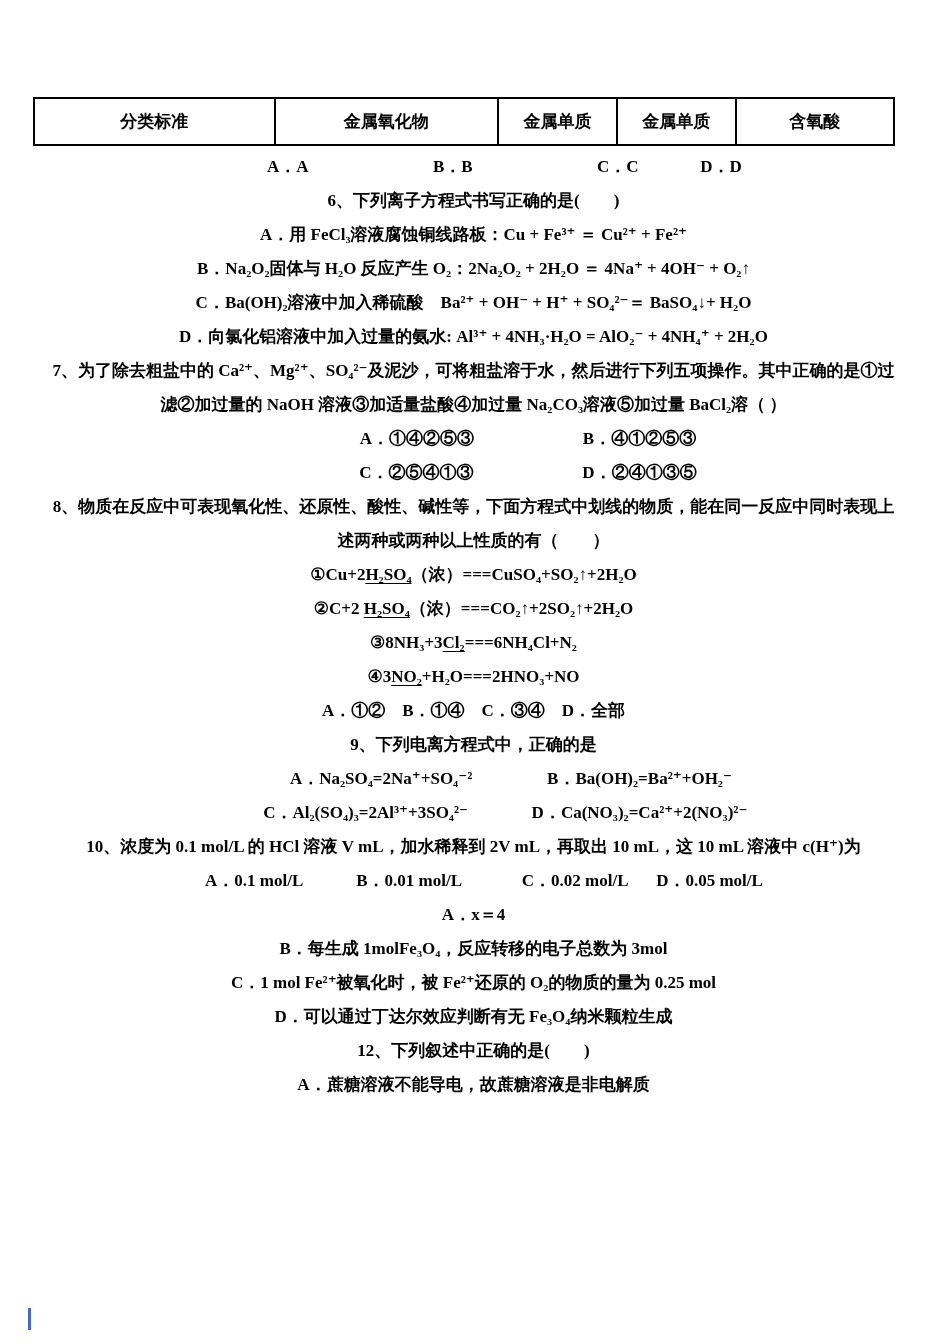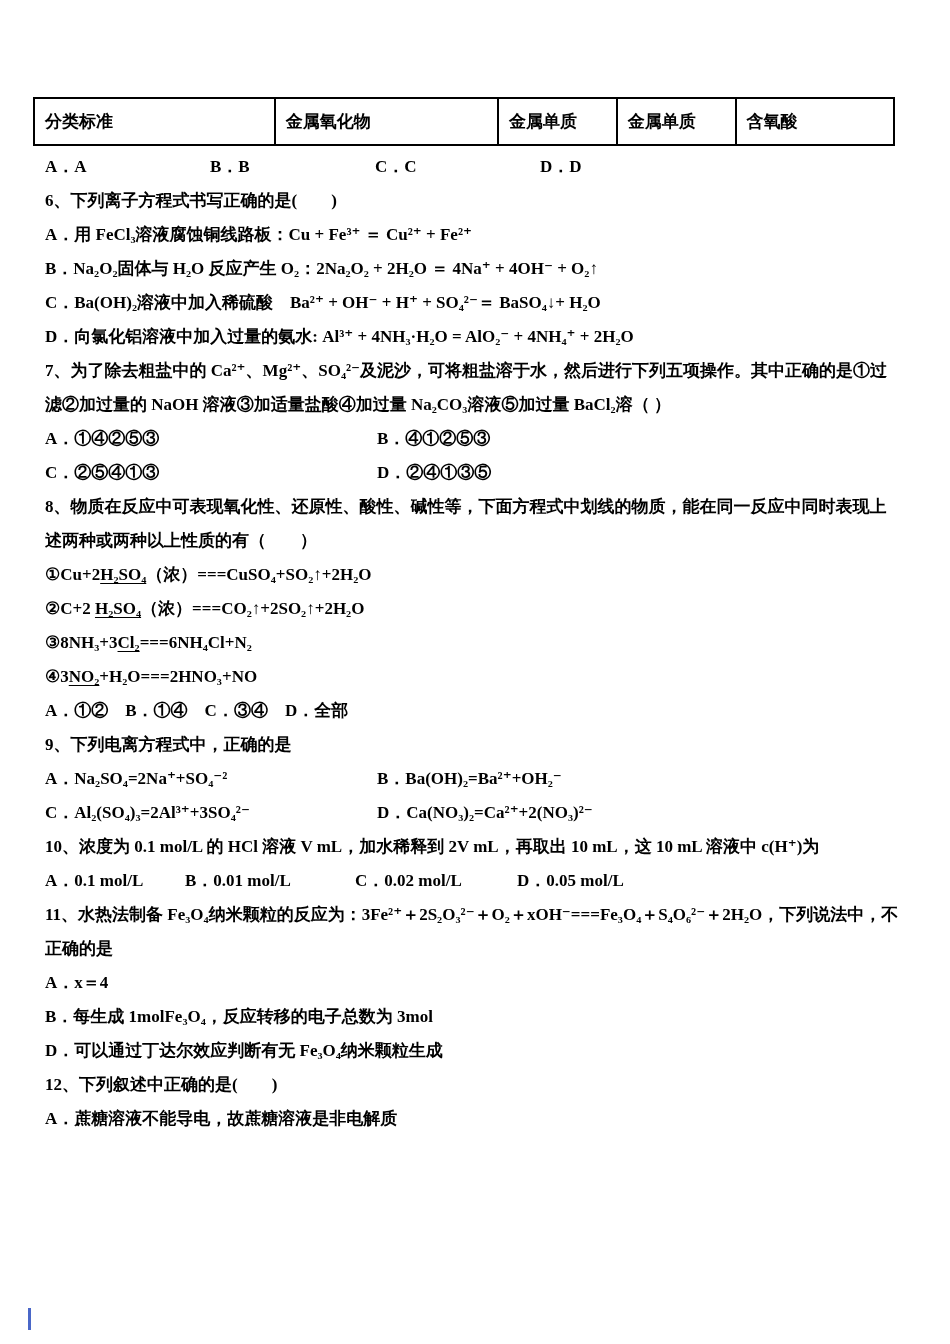--- a/index.html
+++ b/index.html
@@ -4,21 +4,21 @@
 <style>
   * { box-sizing: border-box; }
   html, body { margin: 0; padding: 0; }
   body {
     width: 950px; height: 1344px;
     background: #ffffff; color: #000000;
     font-family: "Liberation Serif", "DejaVu Serif", serif;
     font-size: 17px; font-weight: 600;
     overflow: hidden; position: relative;
   }
-  .page { padding: 97px 48px 0 33px; }
+  .page { padding: 97px 48px 0 33px; text-align: center; }
 
   table.cls-table { border-collapse: collapse; table-layout: fixed; width: 862px; }
   table.cls-table td {
     border: 2px solid #000; padding: 4px 10px;
     height: 47px; vertical-align: middle; font-weight: 700;
   }
   td.c0 { width: 237px; } td.c1 { width: 220px; }
   td.c2 { width: 117px; } td.c3 { width: 117px; } td.c4 { width: 156px; }
 
   .txt { padding-left: 12px; }
@@ -83,23 +83,23 @@
     </p>
     <p class="col2">
       <span>C．Al₂(SO₄)₃=2Al³⁺+3SO₄²⁻</span><span>D．Ca(NO₃)₂=Ca²⁺+2(NO₃)²⁻</span>
     </p>
 
     <p class="stem">10、浓度为 0.1 mol/L 的 HCl 溶液 V mL，加水稀释到 2V mL，再取出 10 mL，这 10 mL 溶液中 c(H⁺)为</p>
     <p class="opts10">
       <span>A．0.1 mol/L</span><span>B．0.01 mol/L</span><span>C．0.02 mol/L</span><span>D．0.05 mol/L</span>
     </p>
 
-    <p class="stem">11、水热法制备 Fe₃O₄纳米颗粒的反应为：3Fe²⁺＋2S₂O₃²⁻＋O₂＋xOH⁻===Fe₃O₄＋S₄O₆²⁻＋2H₂O，下列说法中，不正确的是</p>
     <p>A．x＝4</p>
     <p>B．每生成 1molFe₃O₄，反应转移的电子总数为 3mol</p>
+    <p>C．1 mol Fe²⁺被氧化时，被 Fe²⁺还原的 O₂的物质的量为 0.25 mol</p>
     <p>D．可以通过丁达尔效应判断有无 Fe₃O₄纳米颗粒生成</p>
 
     <p class="stem">12、下列叙述中正确的是(　　)</p>
     <p>A．蔗糖溶液不能导电，故蔗糖溶液是非电解质</p>
 
   </div>
 </div>
 
 <div class="edge-mark"></div>
 

